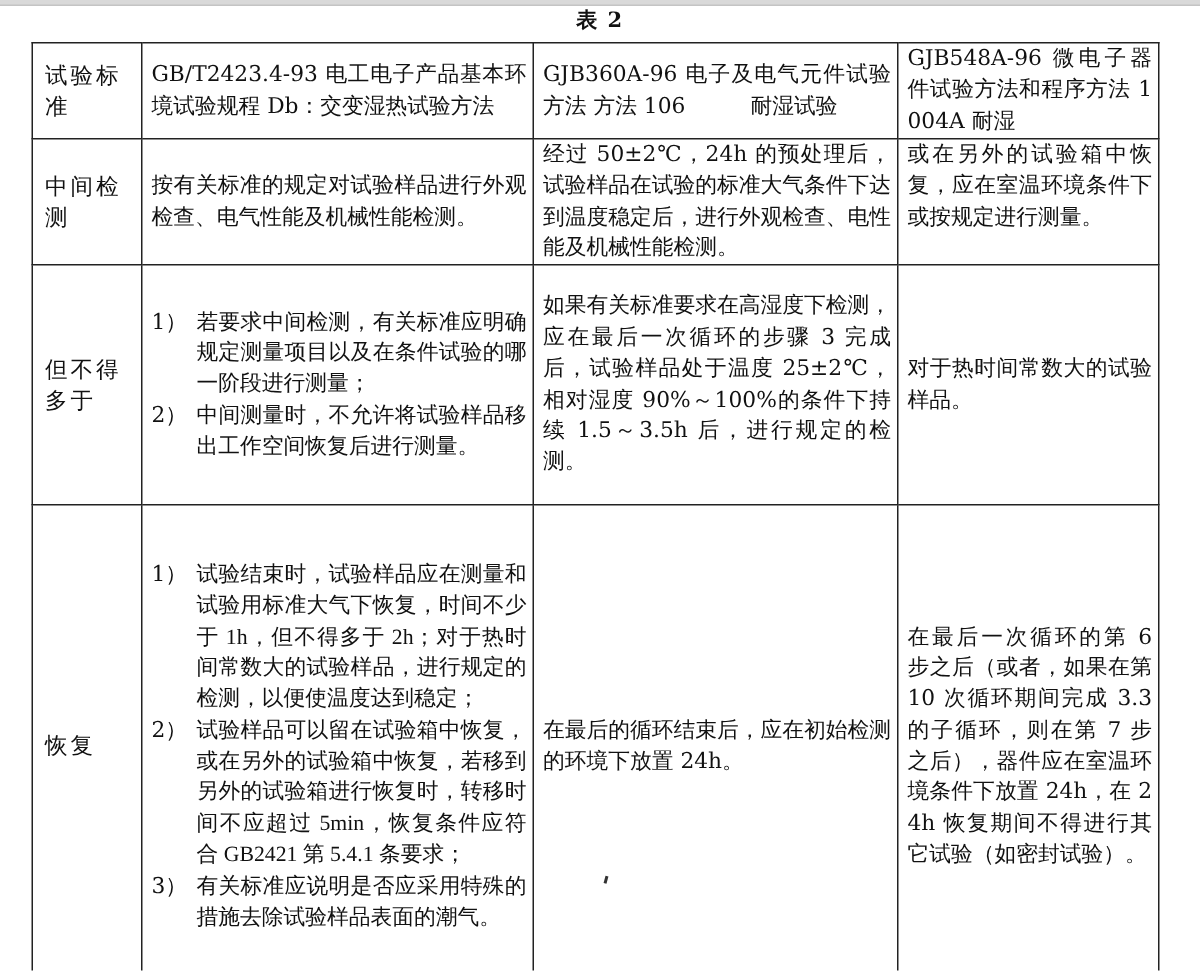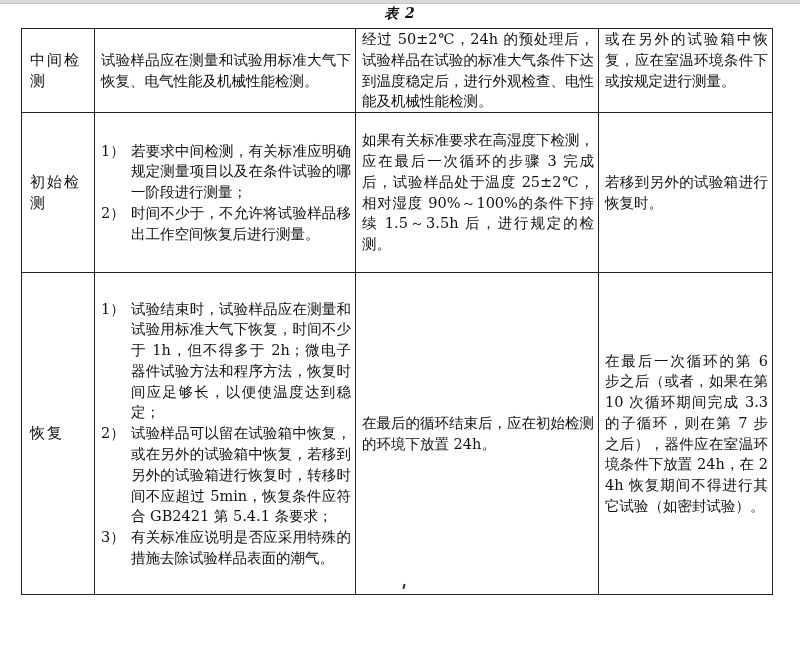--- a/index.html
+++ b/index.html
@@ -9,88 +9,94 @@
     font-family: "DejaVu Serif", "Liberation Serif", serif;
     color: #111;
     position: relative;
   }
   .topbar {
     position: absolute; left: 0; top: 0; width: 800px; height: 3px;
     background: #d9d9d9; border-bottom: 1px solid #c4c4c4;
   }
   .caption {
     position: absolute; left: 0; top: 5px; width: 800px; text-align: center;
-    font-size: 14px; font-weight: bold; letter-spacing: 1px; font-style: italic;
+    font-size: 14px; font-weight: bold; letter-spacing: 1px;
   }
   table {
     position: absolute; left: 21px; top: 28px;
     border-collapse: collapse; table-layout: fixed;
     width: 751px;
   }
   td {
     border: 1.5px solid #222;
     vertical-align: middle;
     font-size: 14.5px;
     line-height: 20.8px;
     padding: 0 4px 0 6px;
     text-align: justify;
     word-break: break-all;
   }
   td.label { text-align: left; padding-left: 8px; letter-spacing: 2px; font-size: 15px; }
   td.top { vertical-align: top; margin-top: 28px; }
   ol.items { list-style: none; margin: 0; padding: 0; }
   ol.items li { display: flex; }
   ol.items li .num { flex: 0 0 30px; }
-  ol.items li .txt { flex: 1; text-align: justify; }
+  ol.items li .txt { flex: 1; text-align: justify; font-family: Liberation Serif, serif; }
   .stray { position: absolute; left: 403px; top: 584px; width: 2px; height: 5px; background: #333; transform: rotate(15deg); }
 </style>
 </head>
 <body>
 
 <div class="topbar"></div>
 <div class="caption">表 2</div>
 
 <table>
   <colgroup>
     <col style="width:73px">
     <col style="width:261px">
     <col style="width:243px">
     <col style="width:174px">
   </colgroup>
   <tbody>
+      <tr style="height:64px">
+    <td class="label">试验标准</td>
+    <td>GB/T2423.4-93 电工电子产品基本环境试验规程 Db：交变湿热试验方法</td>
+    <td>GJB360A-96 电子及电气元件试验方法 方法 106　　　耐湿试验</td>
+    <td>GJB548A-96 微电子器件试验方法和程序方法 1004A 耐湿</td>
+  </tr>
   <tr style="height:63px">
     <td class="label">中间检测</td>
-    <td>试验样品应在测量和试验用标准大气下恢复、电气性能及机械性能检测。</td>
+    <td>按有关标准的规定对试验样品进行外观检查、电气性能及机械性能检测。</td>
     <td class="top">经过 50±2℃，24h 的预处理后，试验样品在试验的标准大气条件下达到温度稳定后，进行外观检查、电性能及机械性能检测。</td>
     <td class="top">或在另外的试验箱中恢复，应在室温环境条件下或按规定进行测量。</td>
   </tr>
   <tr style="height:160px">
-    <td class="label">初始检测</td>
+    <td class="label">但不得多于</td>
     <td>
       <ol class="items">
         <li>
           <span class="num">1）</span>
           <span class="txt">若要求中间检测，有关标准应明确规定测量项目以及在条件试验的哪一阶段进行测量；</span>
         </li>
         <li>
           <span class="num">2）</span>
-          <span class="txt">时间不少于，不允许将试验样品移出工作空间恢复后进行测量。</span>
+          <span class="txt">中间测量时，不允许将试验样品移出工作空间恢复后进行测量。</span>
         </li>
       </ol>
     </td>
     <td>如果有关标准要求在高湿度下检测，应在最后一次循环的步骤 3 完成后，试验样品处于温度 25±2℃，相对湿度 90%～100%的条件下持续 1.5～3.5h 后，进行规定的检测。</td>
-    <td>若移到另外的试验箱进行恢复时。</td>
+    <td>对于热时间常数大的试验样品。</td>
   </tr>
   <tr style="height:322px">
     <td class="label">恢复</td>
     <td>
       <ol class="items">
         <li>
           <span class="num">1）</span>
-          <span class="txt">试验结束时，试验样品应在测量和试验用标准大气下恢复，时间不少于 1h，但不得多于 2h；微电子器件试验方法和程序方法，恢复时间应足够长，以便使温度达到稳定；</span>
+          <span class="txt">试验结束时，试验样品应在测量和试验用标准大气下恢复，时间不少于 1h，但不得多于 2h；对于热时间常数大的试验样品，进行规定的检测，以便使温度达到稳定；</span>
         </li>
         <li>
           <span class="num">2）</span>
           <span class="txt">试验样品可以留在试验箱中恢复，或在另外的试验箱中恢复，若移到另外的试验箱进行恢复时，转移时间不应超过 5min，恢复条件应符合 GB2421 第 5.4.1 条要求；</span>
         </li>
         <li>
           <span class="num">3）</span>
           <span class="txt">有关标准应说明是否应采用特殊的措施去除试验样品表面的潮气。</span>
         </li>
       </ol>

